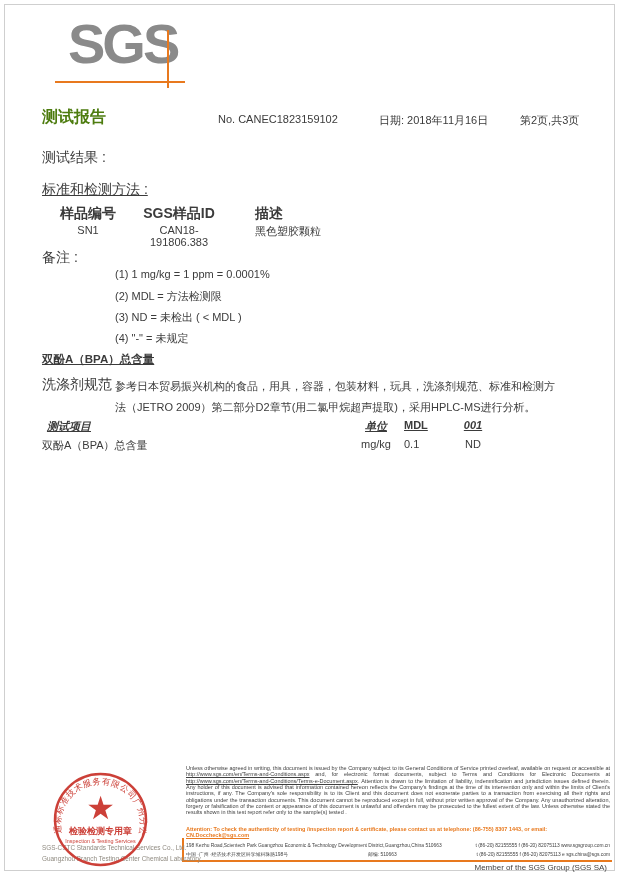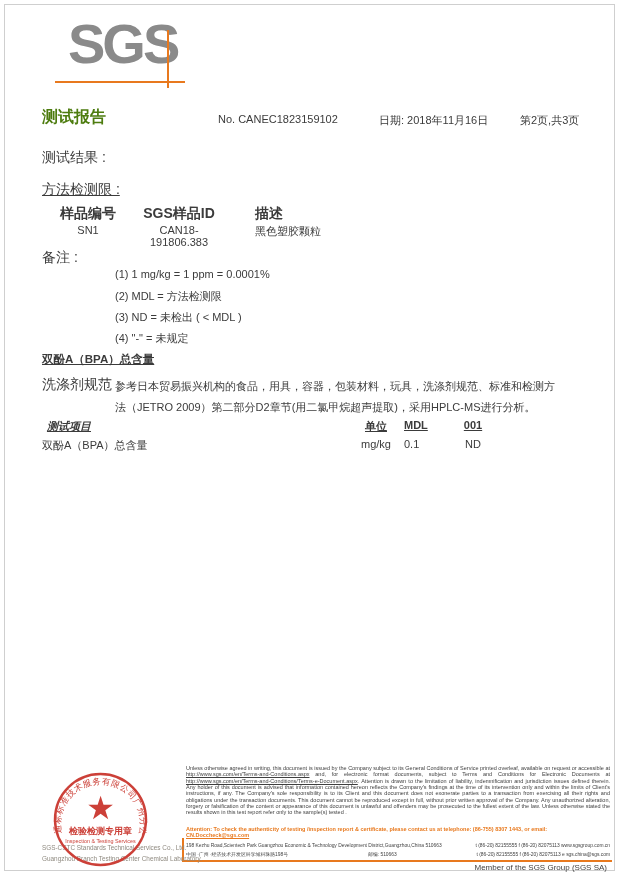--- a/index.html
+++ b/index.html
@@ -54,21 +54,21 @@
   .method-text  { left: 115px; top: 376px; width: 450px; font-size: 11px; line-height: 21px; }
 
   
   .rt-head { top: 419px; font-size: 11px; font-weight: 600; text-decoration: underline; }
   .rt-row  { top: 438px; font-size: 11px; }
   .rt-item-h { left: 47px; font-style: italic; }
   .rt-item   { left: 42px; }
   .rt-unit { left: 352px; width: 48px; text-align: center; }
   .rt-mdl  { left: 404px; width: 42px; text-align: left; }
   .rt-001  { left: 450px; width: 46px; text-align: center; }
-  .italic { }
+  .italic { font-style: italic; }
 
   
   .company-lines { left: 42px; top: 843px; z-index: 1; color: #8f8a80; font-size: 6.4px; line-height: 10.5px; }
   .stamp {
     left: 52px; top: 771px; width: 97px; height: 97px; z-index: 2;
   }
   .disclaimer {
     left: 186px; top: 765px; width: 424px;
     font-size: 5.5px; line-height: 6.35px; text-align: justify; color: #3f3f3f;
   }
@@ -92,21 +92,21 @@
 <div class="abs logo-text">SGS</div>
 <div class="abs logo-hline"></div>
 <div class="abs logo-vline"></div>
 
 <div class="abs report-title">测试报告</div>
 <div class="abs report-no">No. CANEC1823159102</div>
 <div class="abs report-date">日期: 2018年11月16日</div>
 <div class="abs report-page">第2页,共3页</div>
 
 <div class="abs label-11 results-label">测试结果 :</div>
-<div class="abs label-11 sample-desc">方法检测限 :</div>
+<div class="abs label-11 sample-desc">标准和检测方法 :</div>
 
 <div class="abs st-head st-col1">样品编号</div>
 <div class="abs st-head st-col2">SGS样品ID</div>
 <div class="abs st-head st-col3">描述</div>
 <div class="abs st-row st-col1">SN1</div>
 <div class="abs st-row st-col2">CAN18-191806.383</div>
 <div class="abs st-row st-col3">黑色塑胶颗粒</div>
 
 <div class="abs label-11 notes-label">备注 :</div>
 <div class="abs note note-1">(1) 1 mg/kg = 1 ppm = 0.0001%</div>

